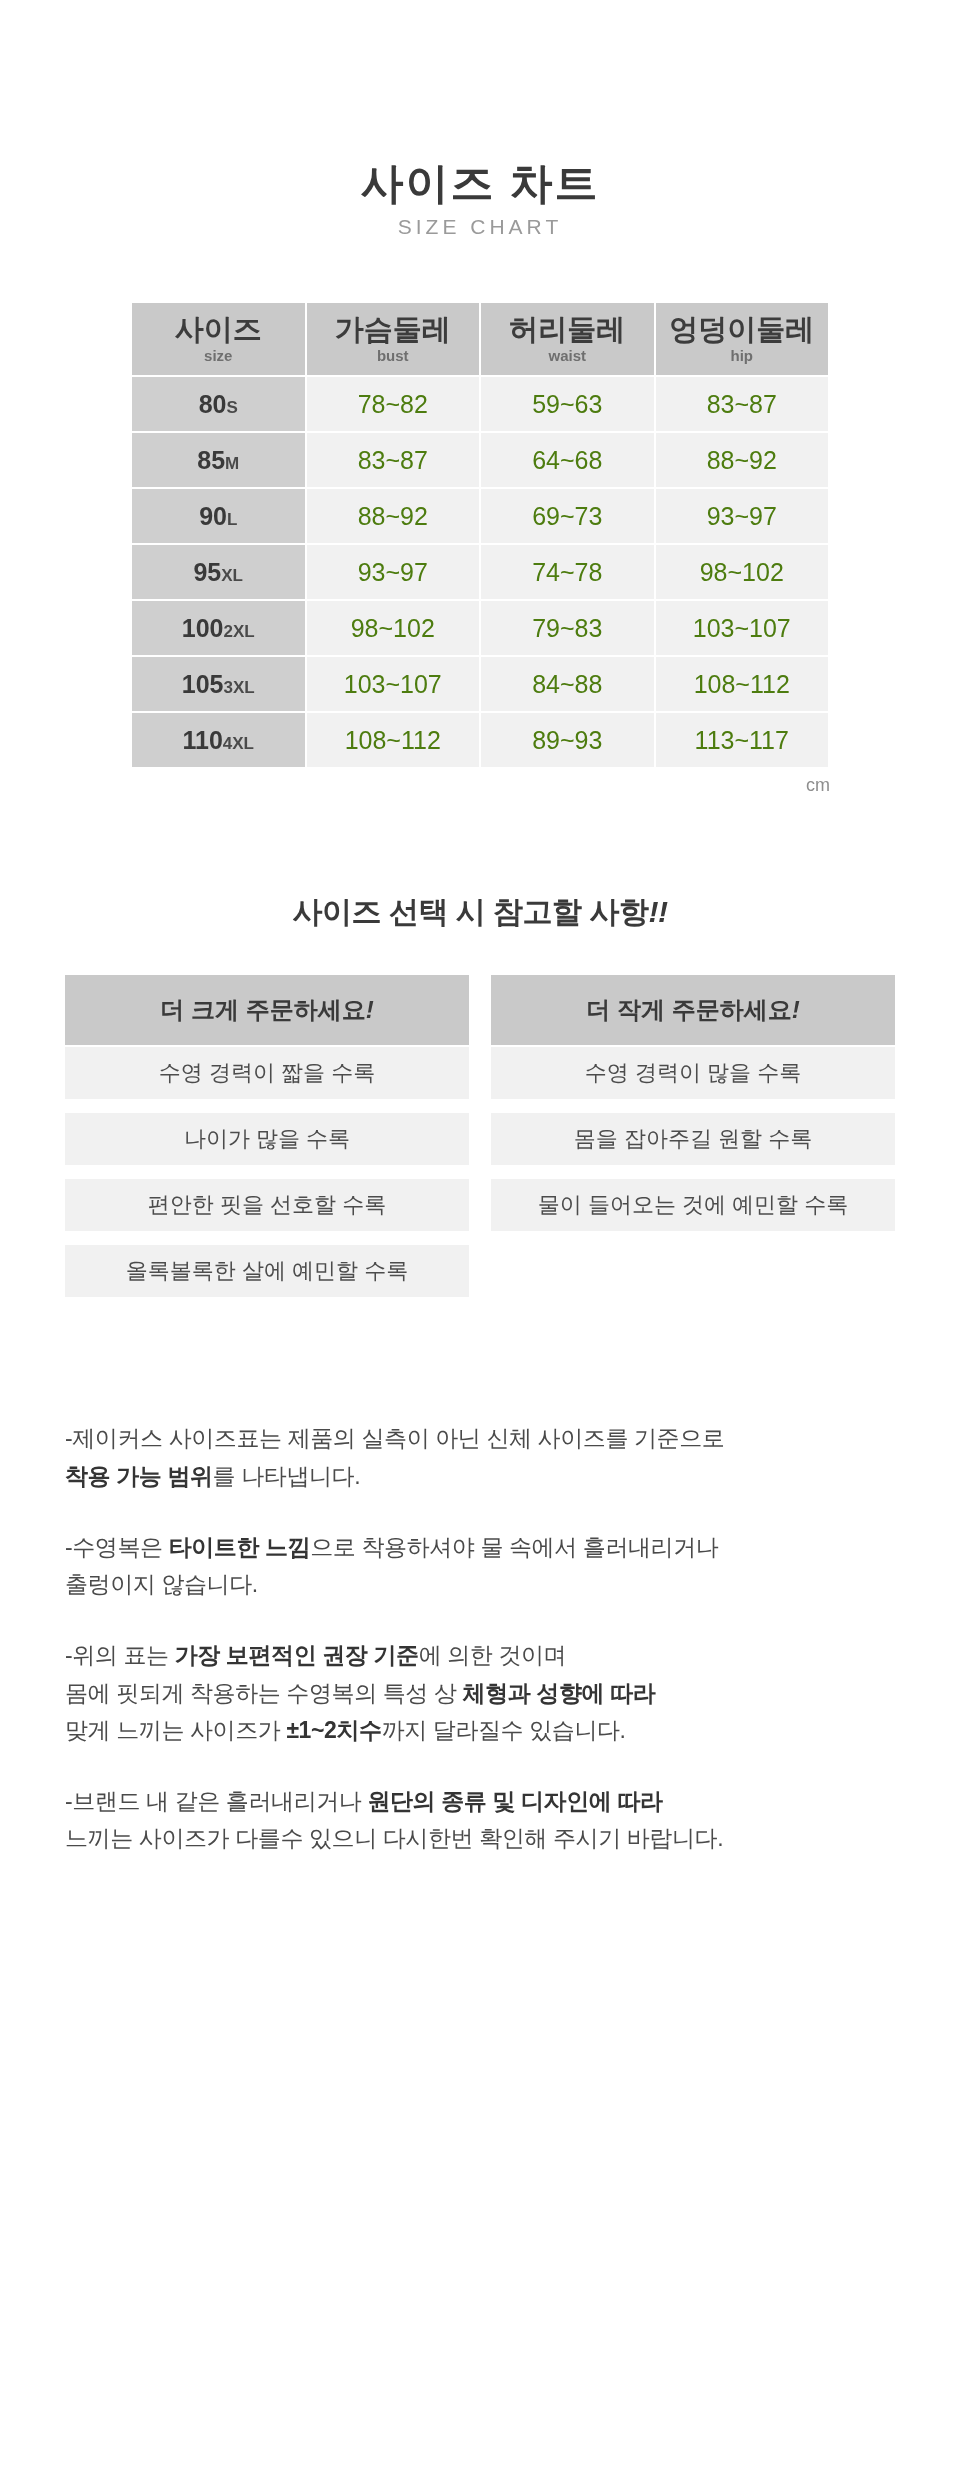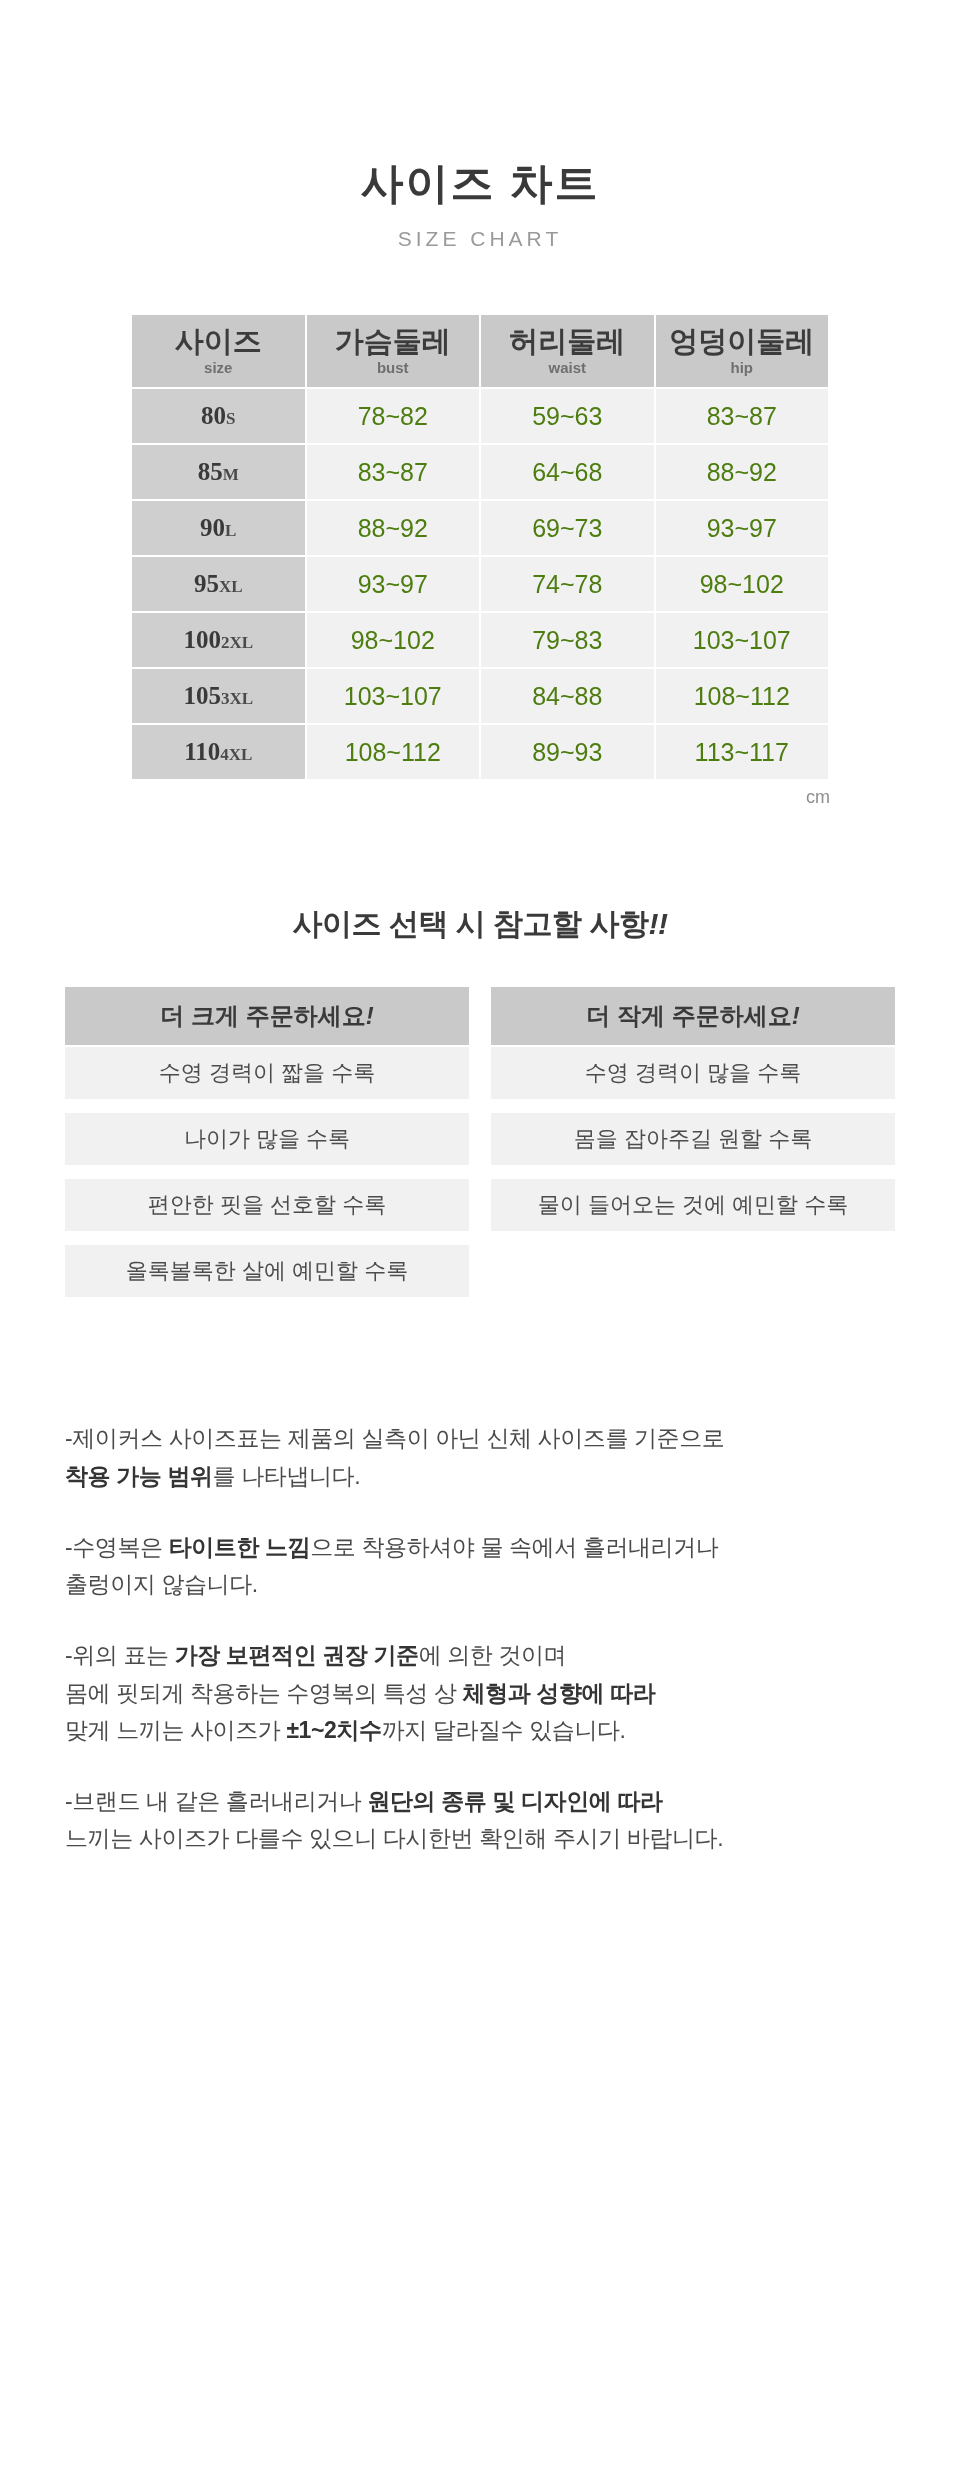--- a/index.html
+++ b/index.html
@@ -31,21 +31,21 @@
     font-size: 43px;
     font-weight: bold;
     letter-spacing: 2px;
     color: #3a3a3a;
     line-height: 1.1;
   }
   .title-en {
     font-size: 21px;
     letter-spacing: 4px;
     color: #9a9a9a;
-    margin-top: 20px;
+    margin-top: 8px;
     font-weight: normal;
   }
 
   
   .size-table-wrap {
     margin: 0 auto;
     padding-top: 62px;
     width: 700px;
   }
   table.size-table {
@@ -79,21 +79,20 @@
     font-size: 15px;
     font-weight: bold;
     color: #6f6f6f;
     line-height: 1.3;
   }
   table.size-table td.col-size {
     background: #cfcfcf;
     font-weight: bold;
     font-size: 25px;
     color: #3a3a3a;
-    font-family: Liberation Serif, serif;
   }
   table.size-table td.col-size .suffix {
     font-size: 17px;
     font-weight: bold;
     color: #4a4a4a;
   }
   table.size-table td.val {
     background: #f1f1f1;
     font-size: 25px;
     color: #4d7c0f;
@@ -125,21 +124,21 @@
     margin: 0 auto;
     padding-top: 42px;
     display: flex;
     justify-content: space-between;
   }
   .tips-col {
     width: 404px;
   }
   .tips-head {
     background: #c9c9c9;
-    height: 58px;
+    height: 70px;
     display: flex;
     align-items: center;
     justify-content: center;
     font-size: 24px;
     font-weight: bold;
     color: #3a3a3a;
     margin-bottom: 2px;
   }
   .tips-head .bang {
     font-style: italic;

